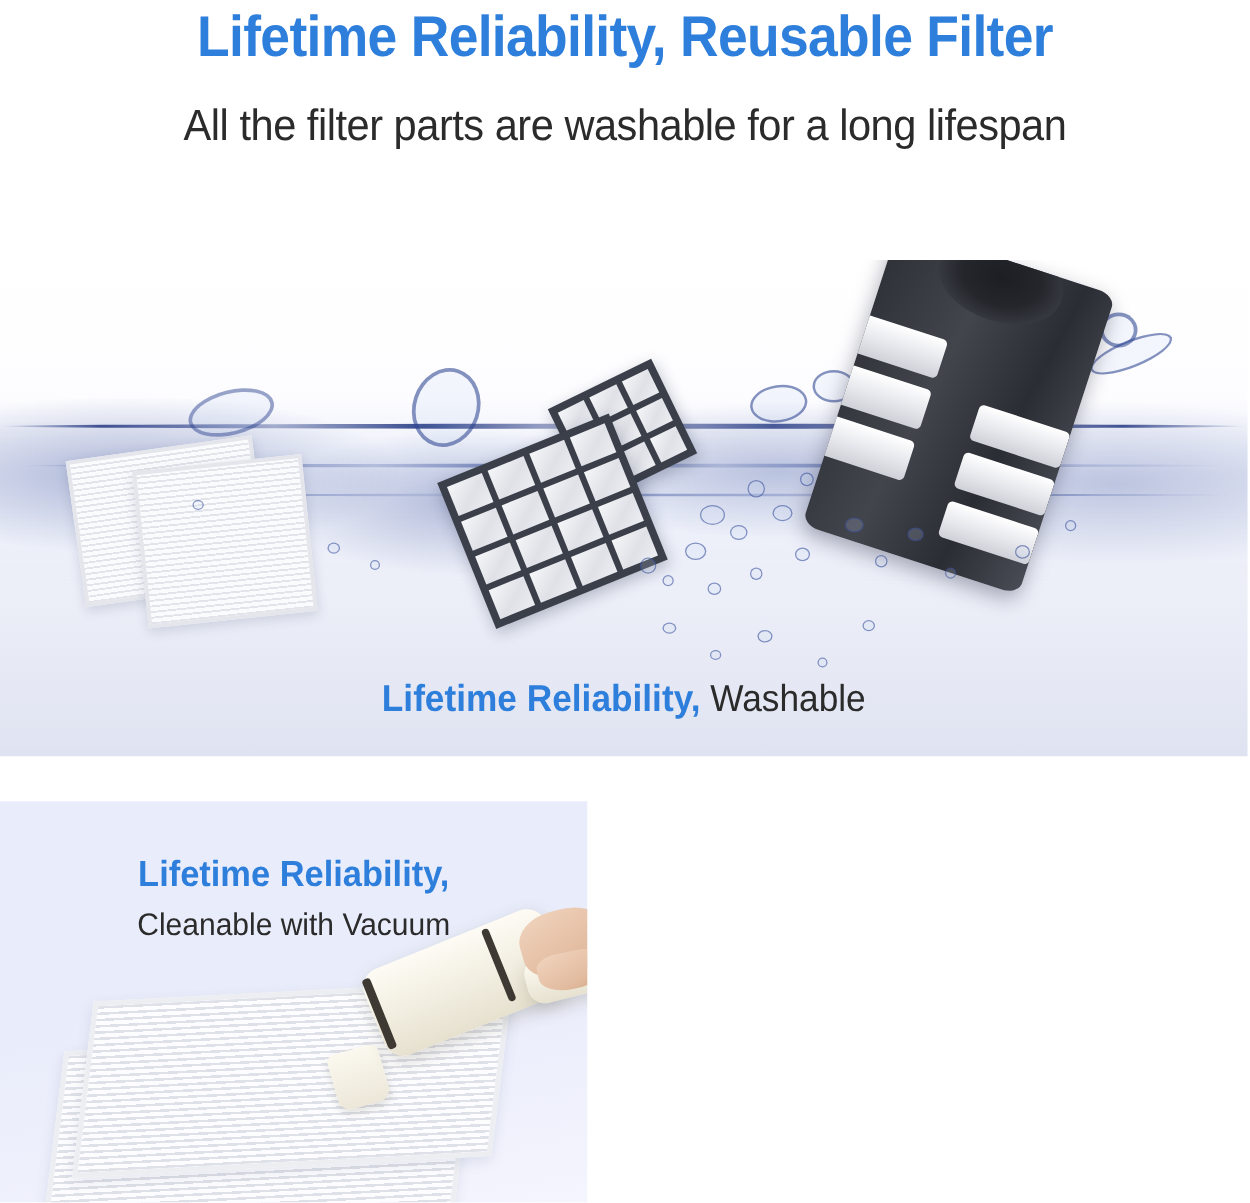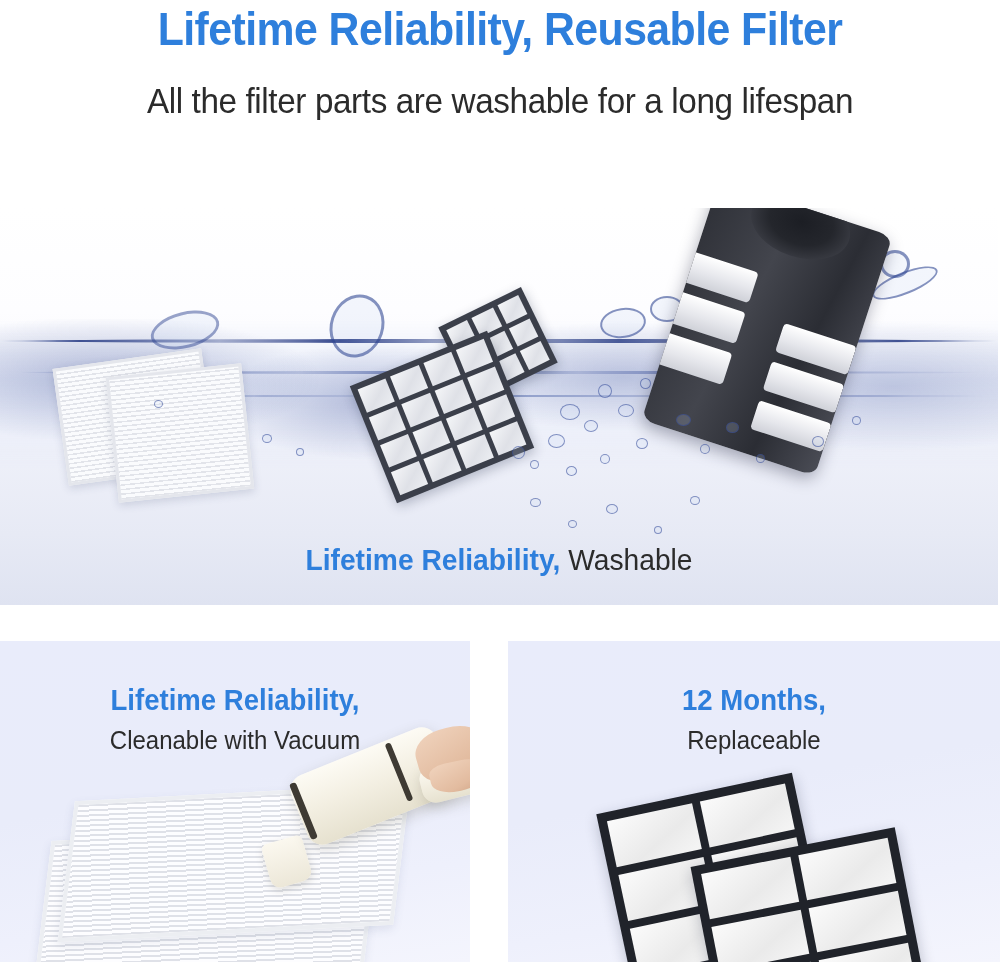--- a/index.html
+++ b/index.html
@@ -325,39 +325,15 @@
       <div class="vac-body" style="left:294px; top:108px; width:156px; height:74px; transform:rotate(-22deg);"></div>
       <div class="vac-ring" style="left:300px; top:140px; width:7px; height:60px; transform:rotate(-22deg); border-radius:3px;"></div>
       <div class="vac-ring" style="left:396px; top:100px; width:6px; height:62px; transform:rotate(-22deg); border-radius:3px;"></div>
       <div class="vac-body" style="left:420px; top:118px; width:76px; height:38px; transform:rotate(-14deg); border-radius:14px;"></div>
       <div class="hand" style="left:416px; top:86px; width:74px; height:52px; transform:rotate(-16deg);"></div>
       <div class="hand" style="left:430px; top:120px; width:56px; height:30px; transform:rotate(-12deg); border-radius:30% 40% 50% 45%;"></div>
     </div>
 
     <div class="card gap"></div>
 
-    <div class="card right">
-      <div class="card-title">12 Months,</div>
-      <div class="card-sub">Replaceable</div>
-
-      <div class="hepa" style="left:110px; top:150px; width:200px; height:230px; grid-template-columns:repeat(2,1fr); grid-template-rows:repeat(4,1fr); transform:rotate(-12deg);">
-        <div class="cell"></div>
-          <div class="cell"></div>
-        <div class="cell"></div>
-          <div class="cell"></div>
-        <div class="cell"></div>
-          <div class="cell"></div>
-        <div class="cell"></div>
-      </div>
-
-      <div class="hepa" style="left:202px; top:204px; width:208px; height:224px; grid-template-columns:repeat(2,1fr); grid-template-rows:repeat(4,1fr); transform:rotate(-11deg);">
-        <div class="cell"></div>
-          <div class="cell"></div>
-        <div class="cell"></div>
-          <div class="cell"></div>
-        <div class="cell"></div>
-          <div class="cell"></div>
-
-      </div>
-    </div>
 
   </div>
 </div>
 
 </body></html>

